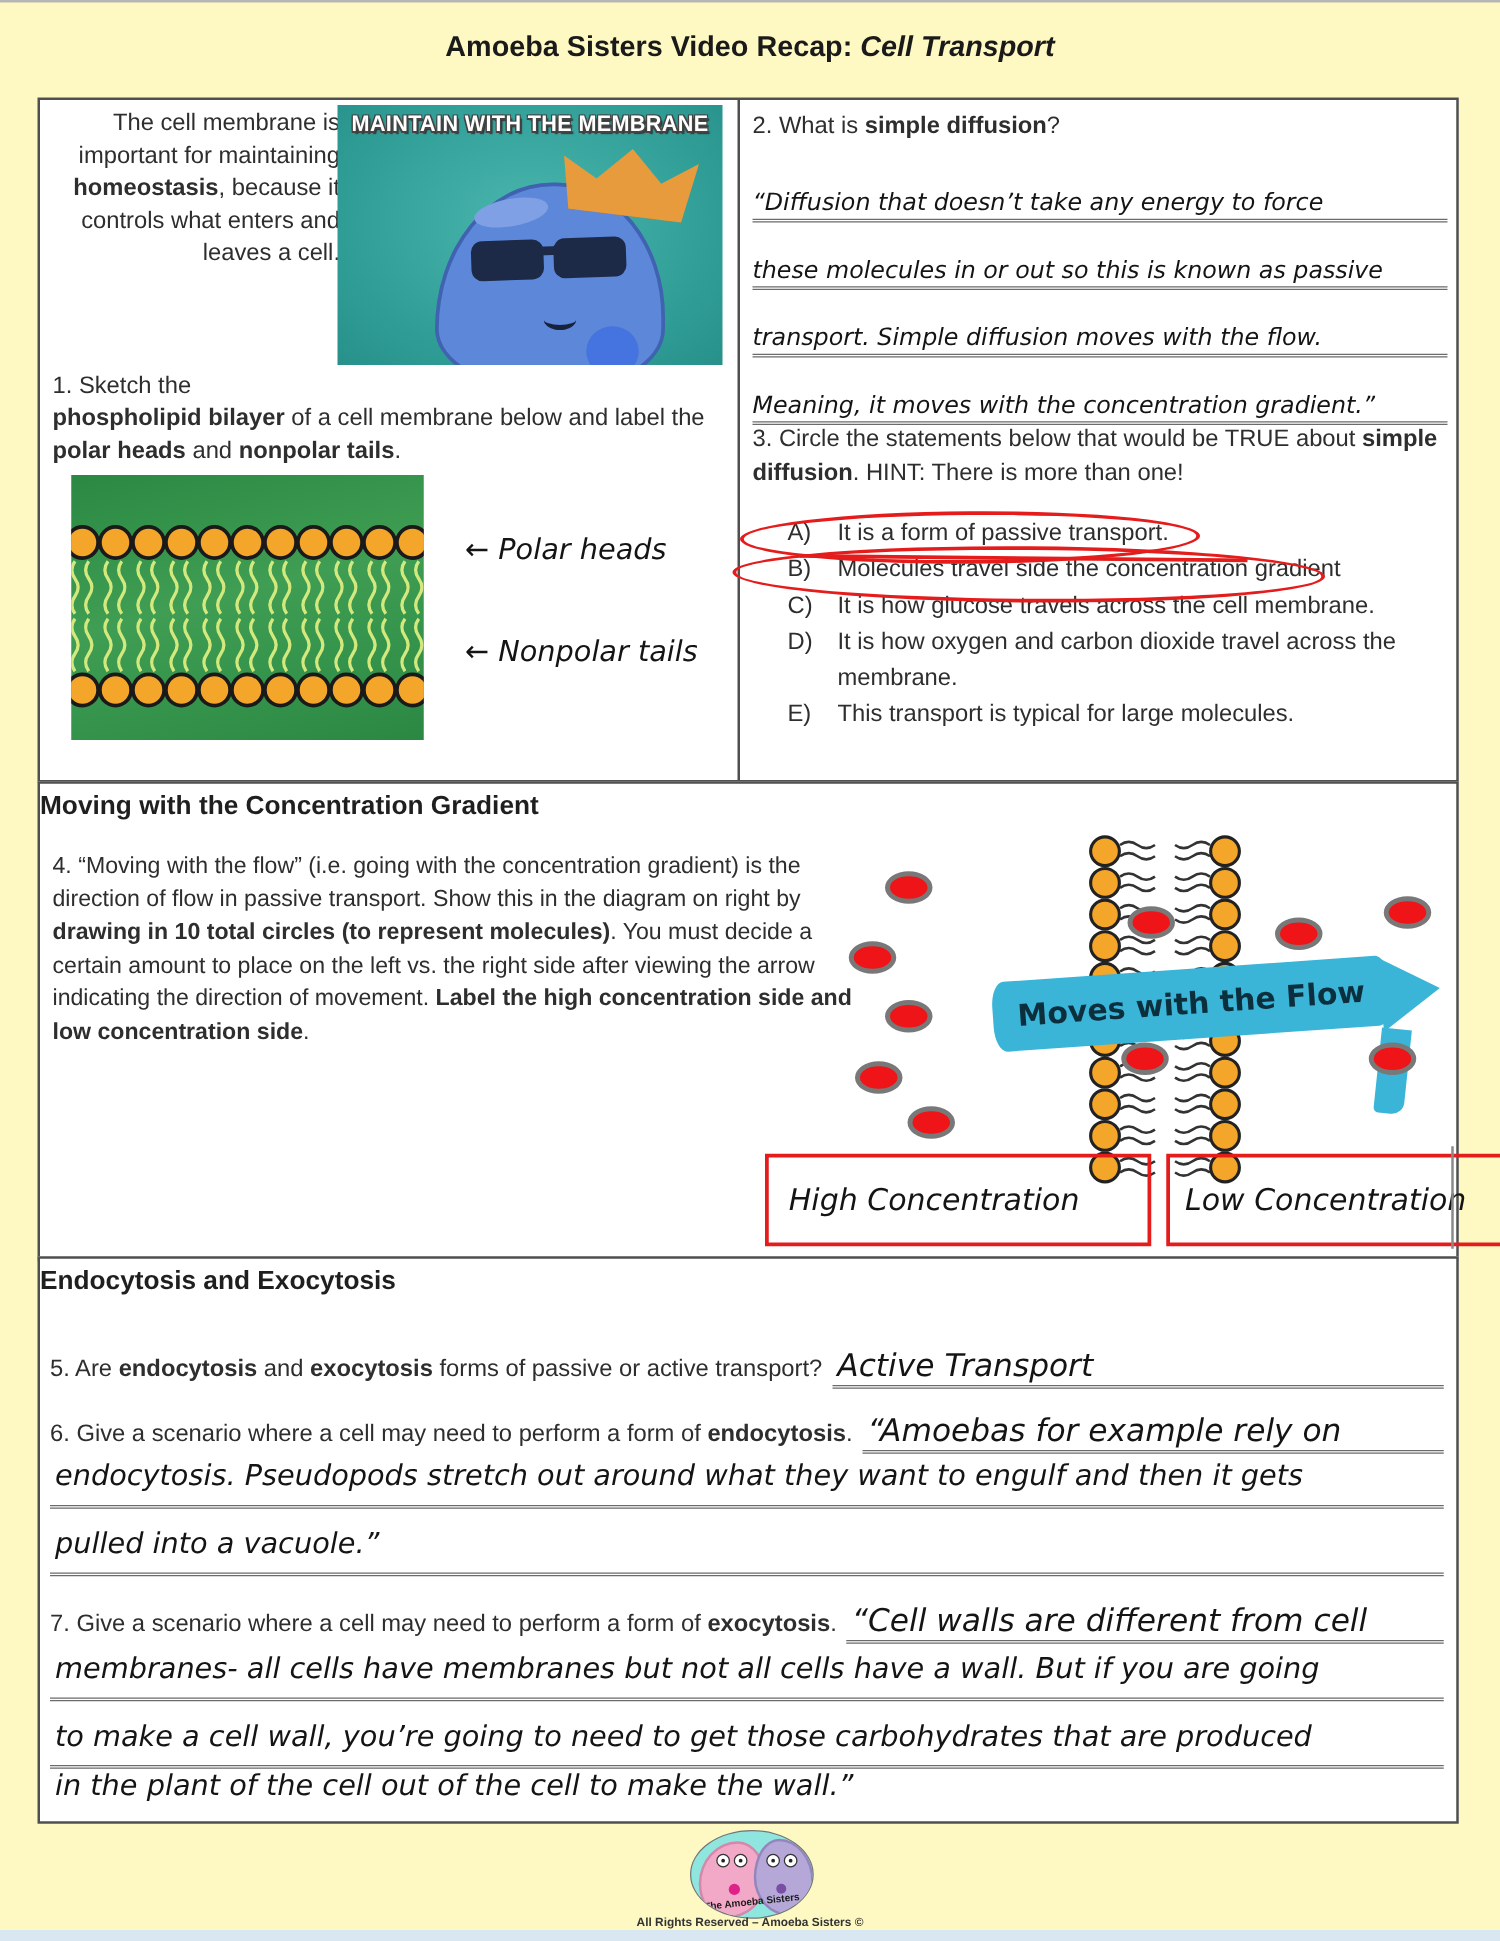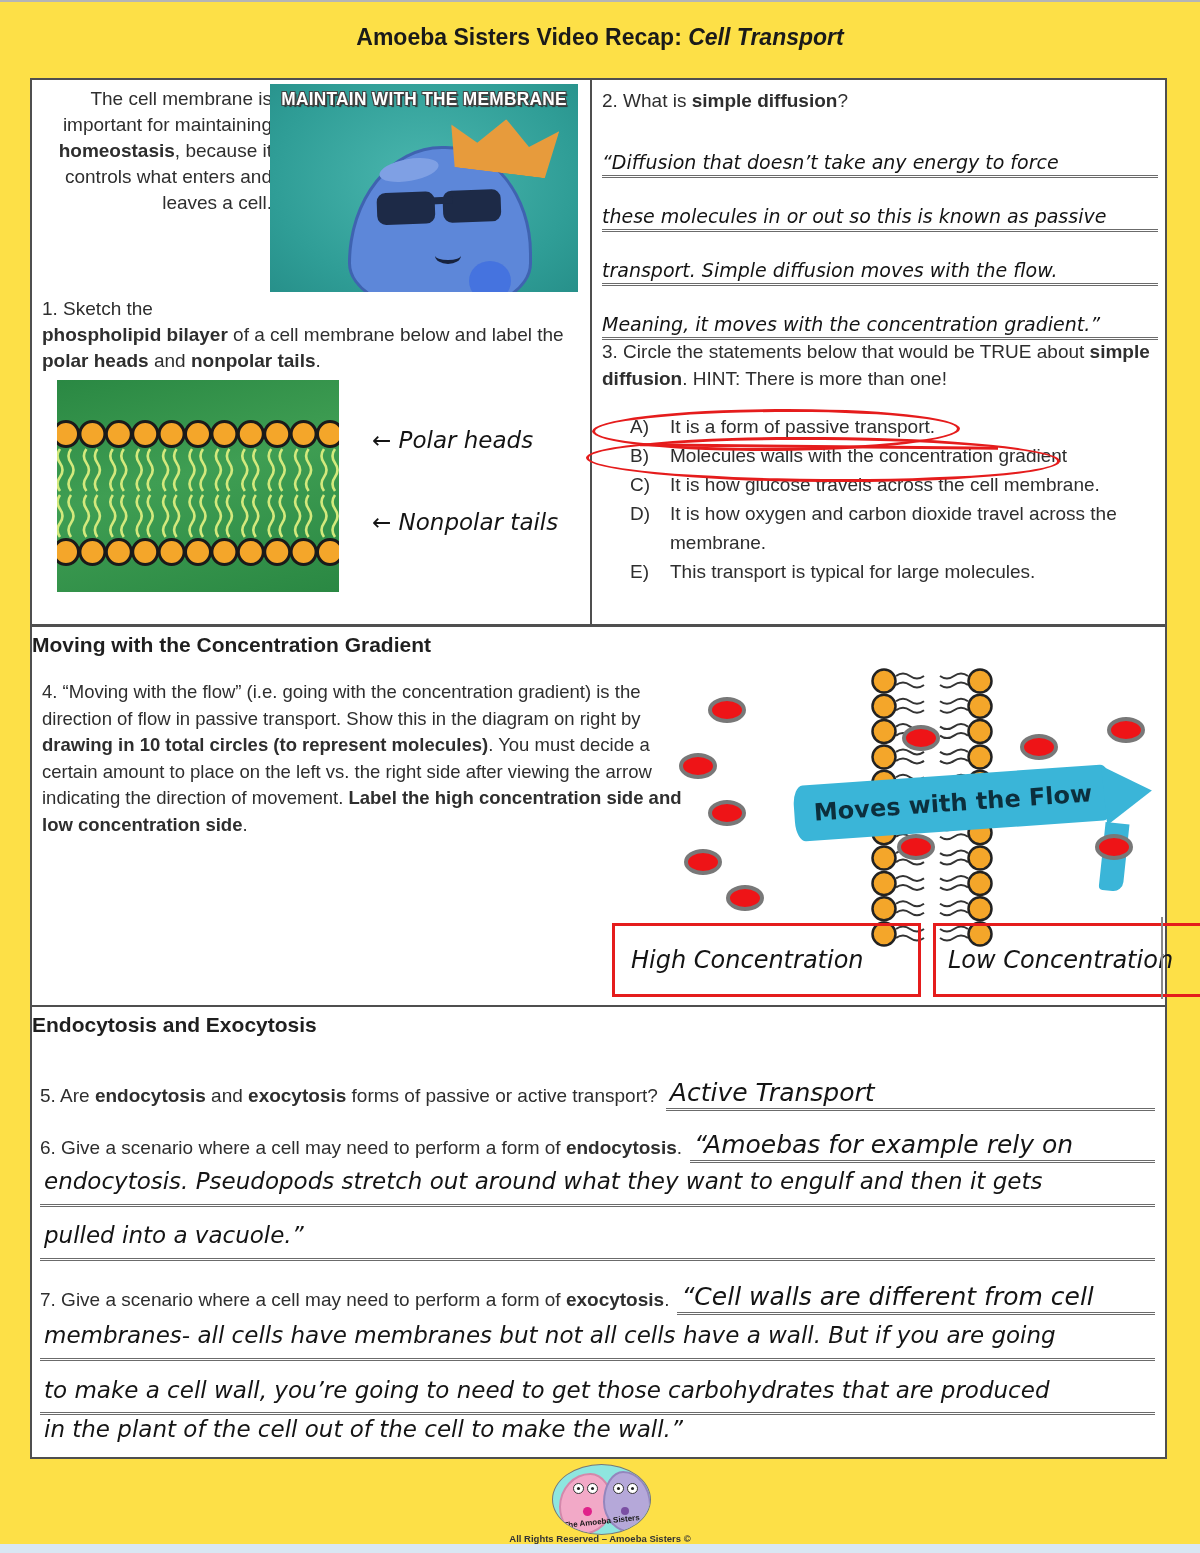--- a/index.html
+++ b/index.html
@@ -1,16 +1,16 @@
 <!DOCTYPE html>
 <html><head>
 <meta charset="utf-8">
 <style>
   html,body{margin:0;padding:0;background:#fff;}
-  #page{position:relative;width:1200px;height:1553px;background:#fde047;
+  #page{position:relative;width:1200px;height:1553px;background:#fef9c3;
         font-family:"Liberation Sans",sans-serif;color:#2e2e2e;overflow:hidden;}
   .abs{position:absolute;}
   .b{font-weight:700;}
   .box{position:absolute;border:2px solid #4f4f4f;background:#fff;}
   .hw{font-family:"DejaVu Sans",sans-serif;font-style:italic;color:#141414;white-space:nowrap;}
   .sec-header{position:absolute;top:6px;left:0;width:100%;text-align:left;
               font-size:21px;font-weight:700;color:#1f1f1f;}
   
   #page-title{top:24px;left:0;width:100%;text-align:center;font-size:23px;font-weight:700;color:#1a1a1a;}
   #page-title .it{font-style:italic;}
@@ -240,21 +240,21 @@
       </div>
 
       <div id="q3-header" class="abs"><span>3. Circle the statements below that would be TRUE about </span><span class="b">simple diffusion</span><span>. HINT: There is more than one!</span></div>
       <div id="q3-options" class="abs">
         <div class="opt">
           <span class="opt-letter">A)</span>
           <span class="opt-text">It is a form of passive transport.</span>
         </div>
         <div class="opt">
           <span class="opt-letter">B)</span>
-          <span class="opt-text">Molecules walls with the concentration gradient</span>
+          <span class="opt-text">Molecules travel side the concentration gradient</span>
         </div>
         <div class="opt">
           <span class="opt-letter">C)</span>
           <span class="opt-text">It is how glucose travels across the cell membrane.</span>
         </div>
         <div class="opt">
           <span class="opt-letter">D)</span>
           <span class="opt-text">It is how oxygen and carbon dioxide travel across the membrane.</span>
         </div>
         <div class="opt">

